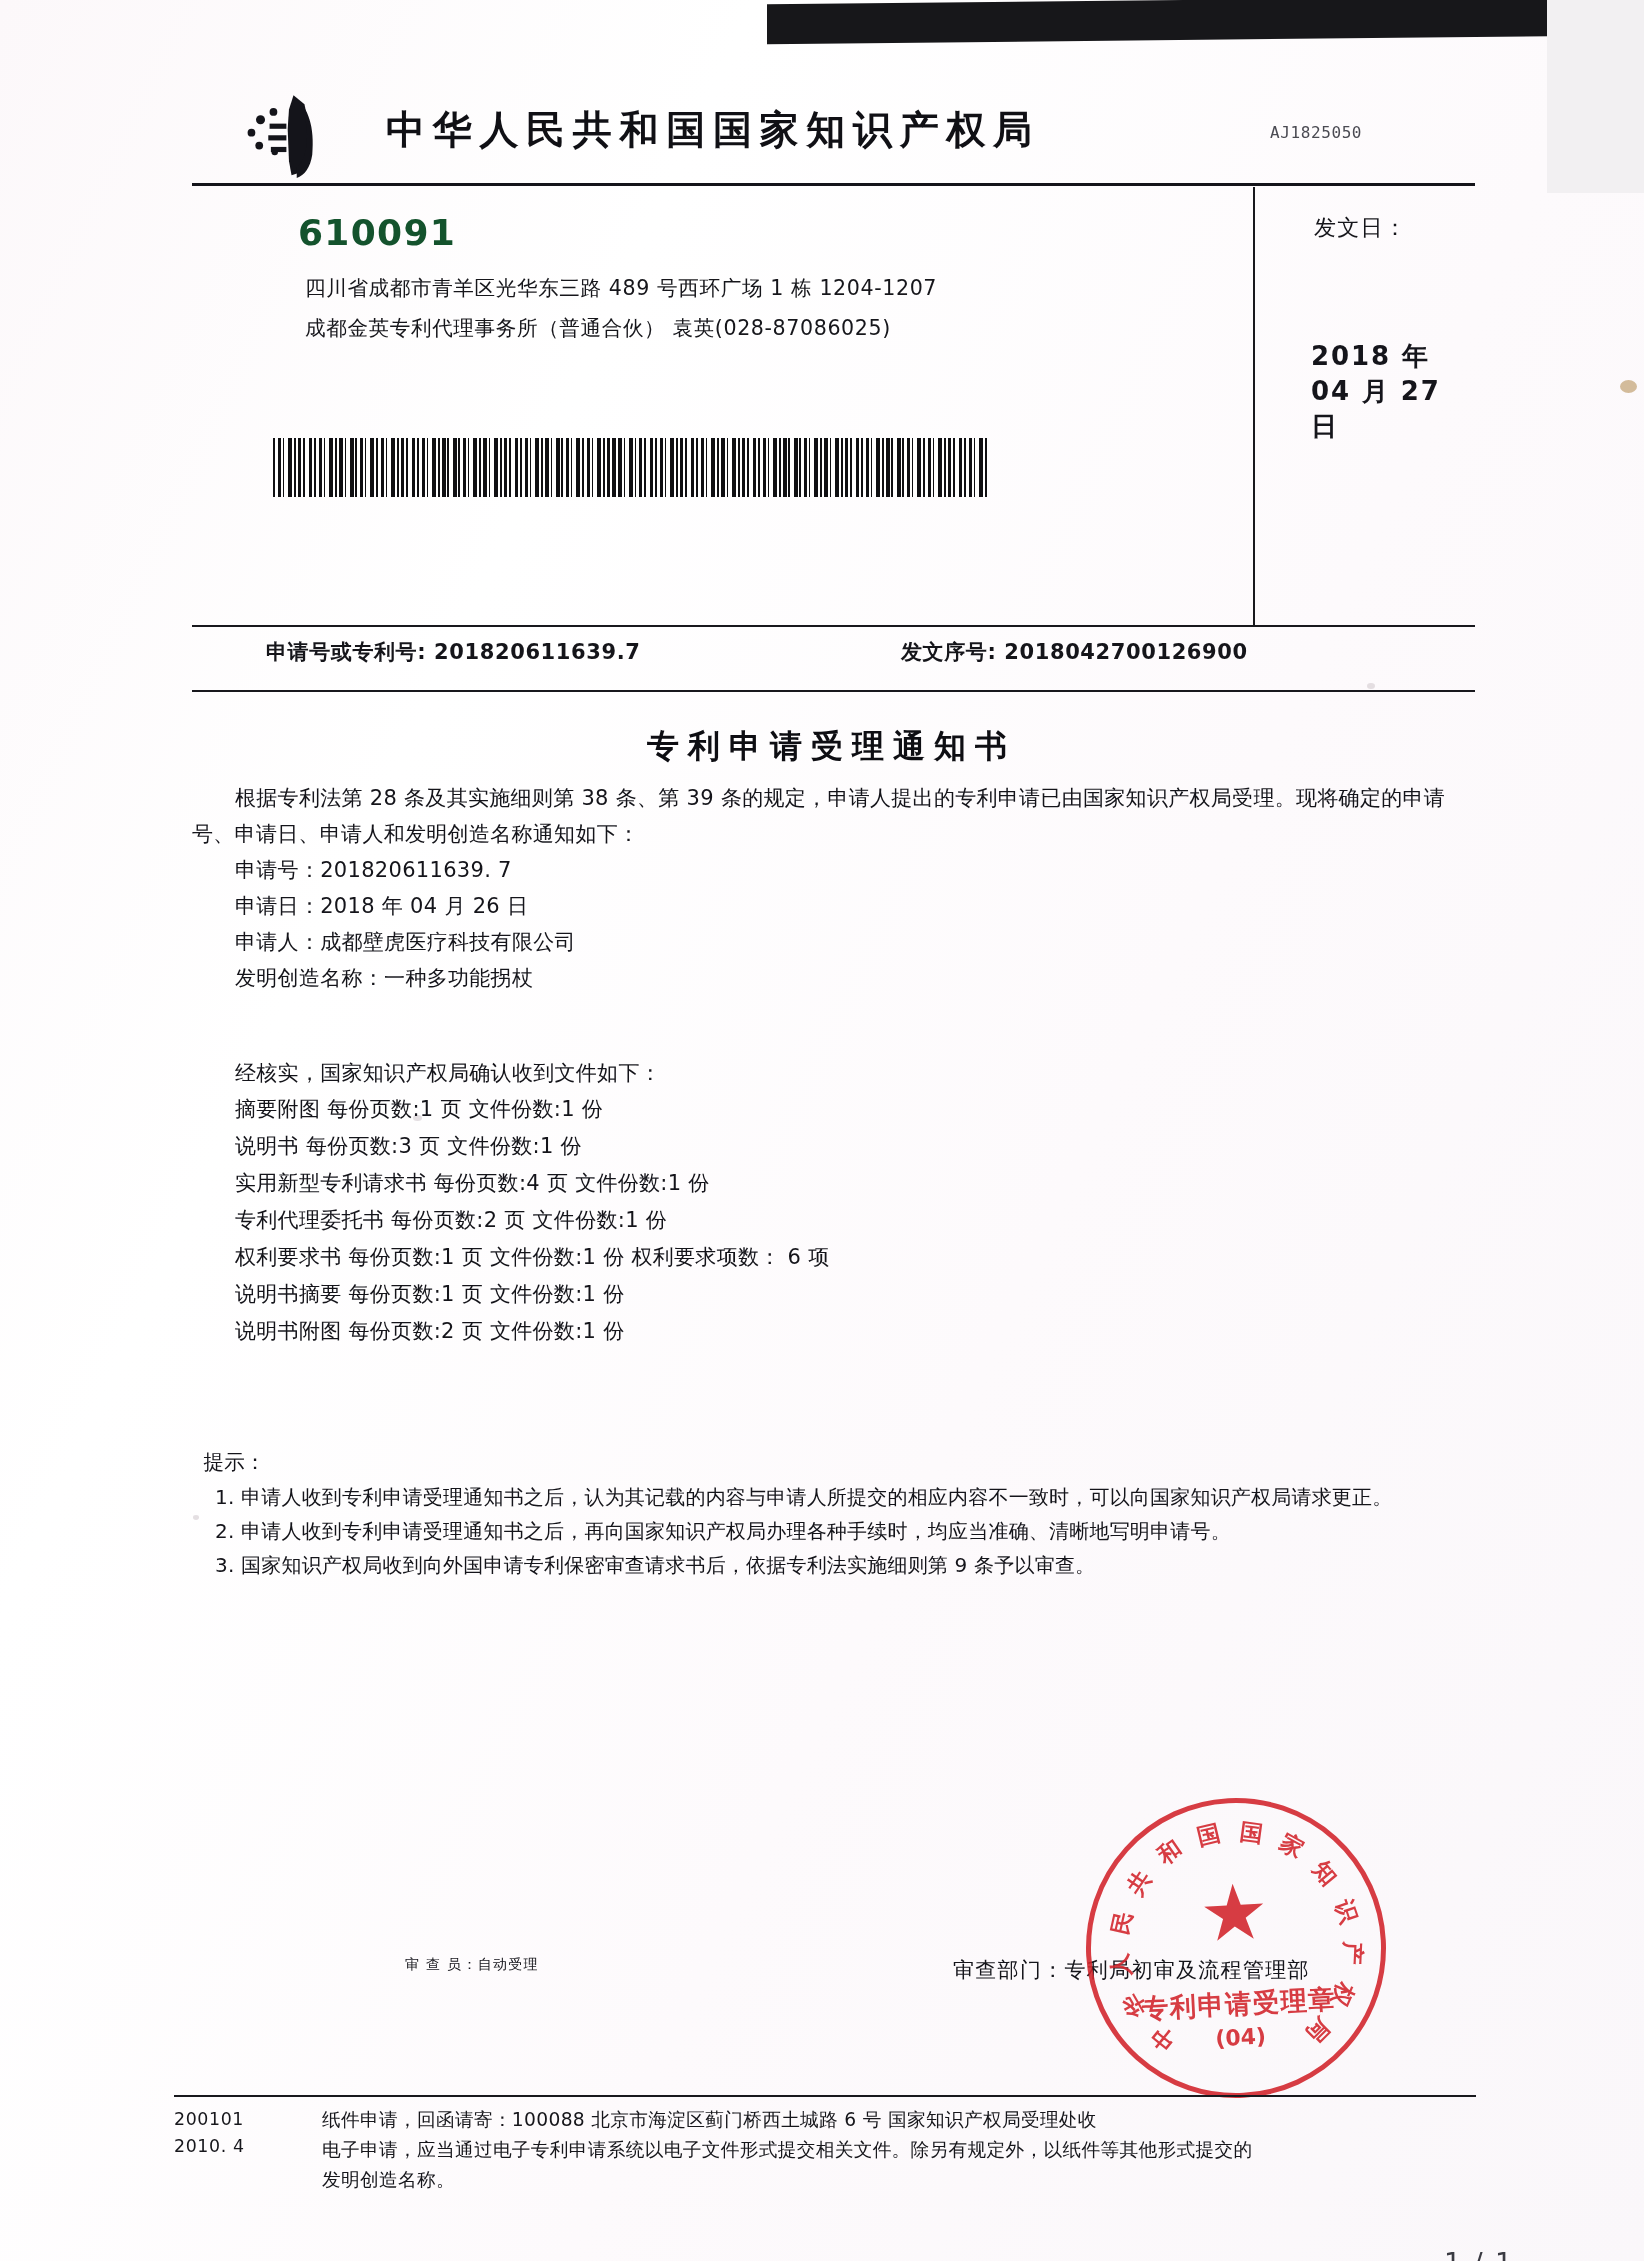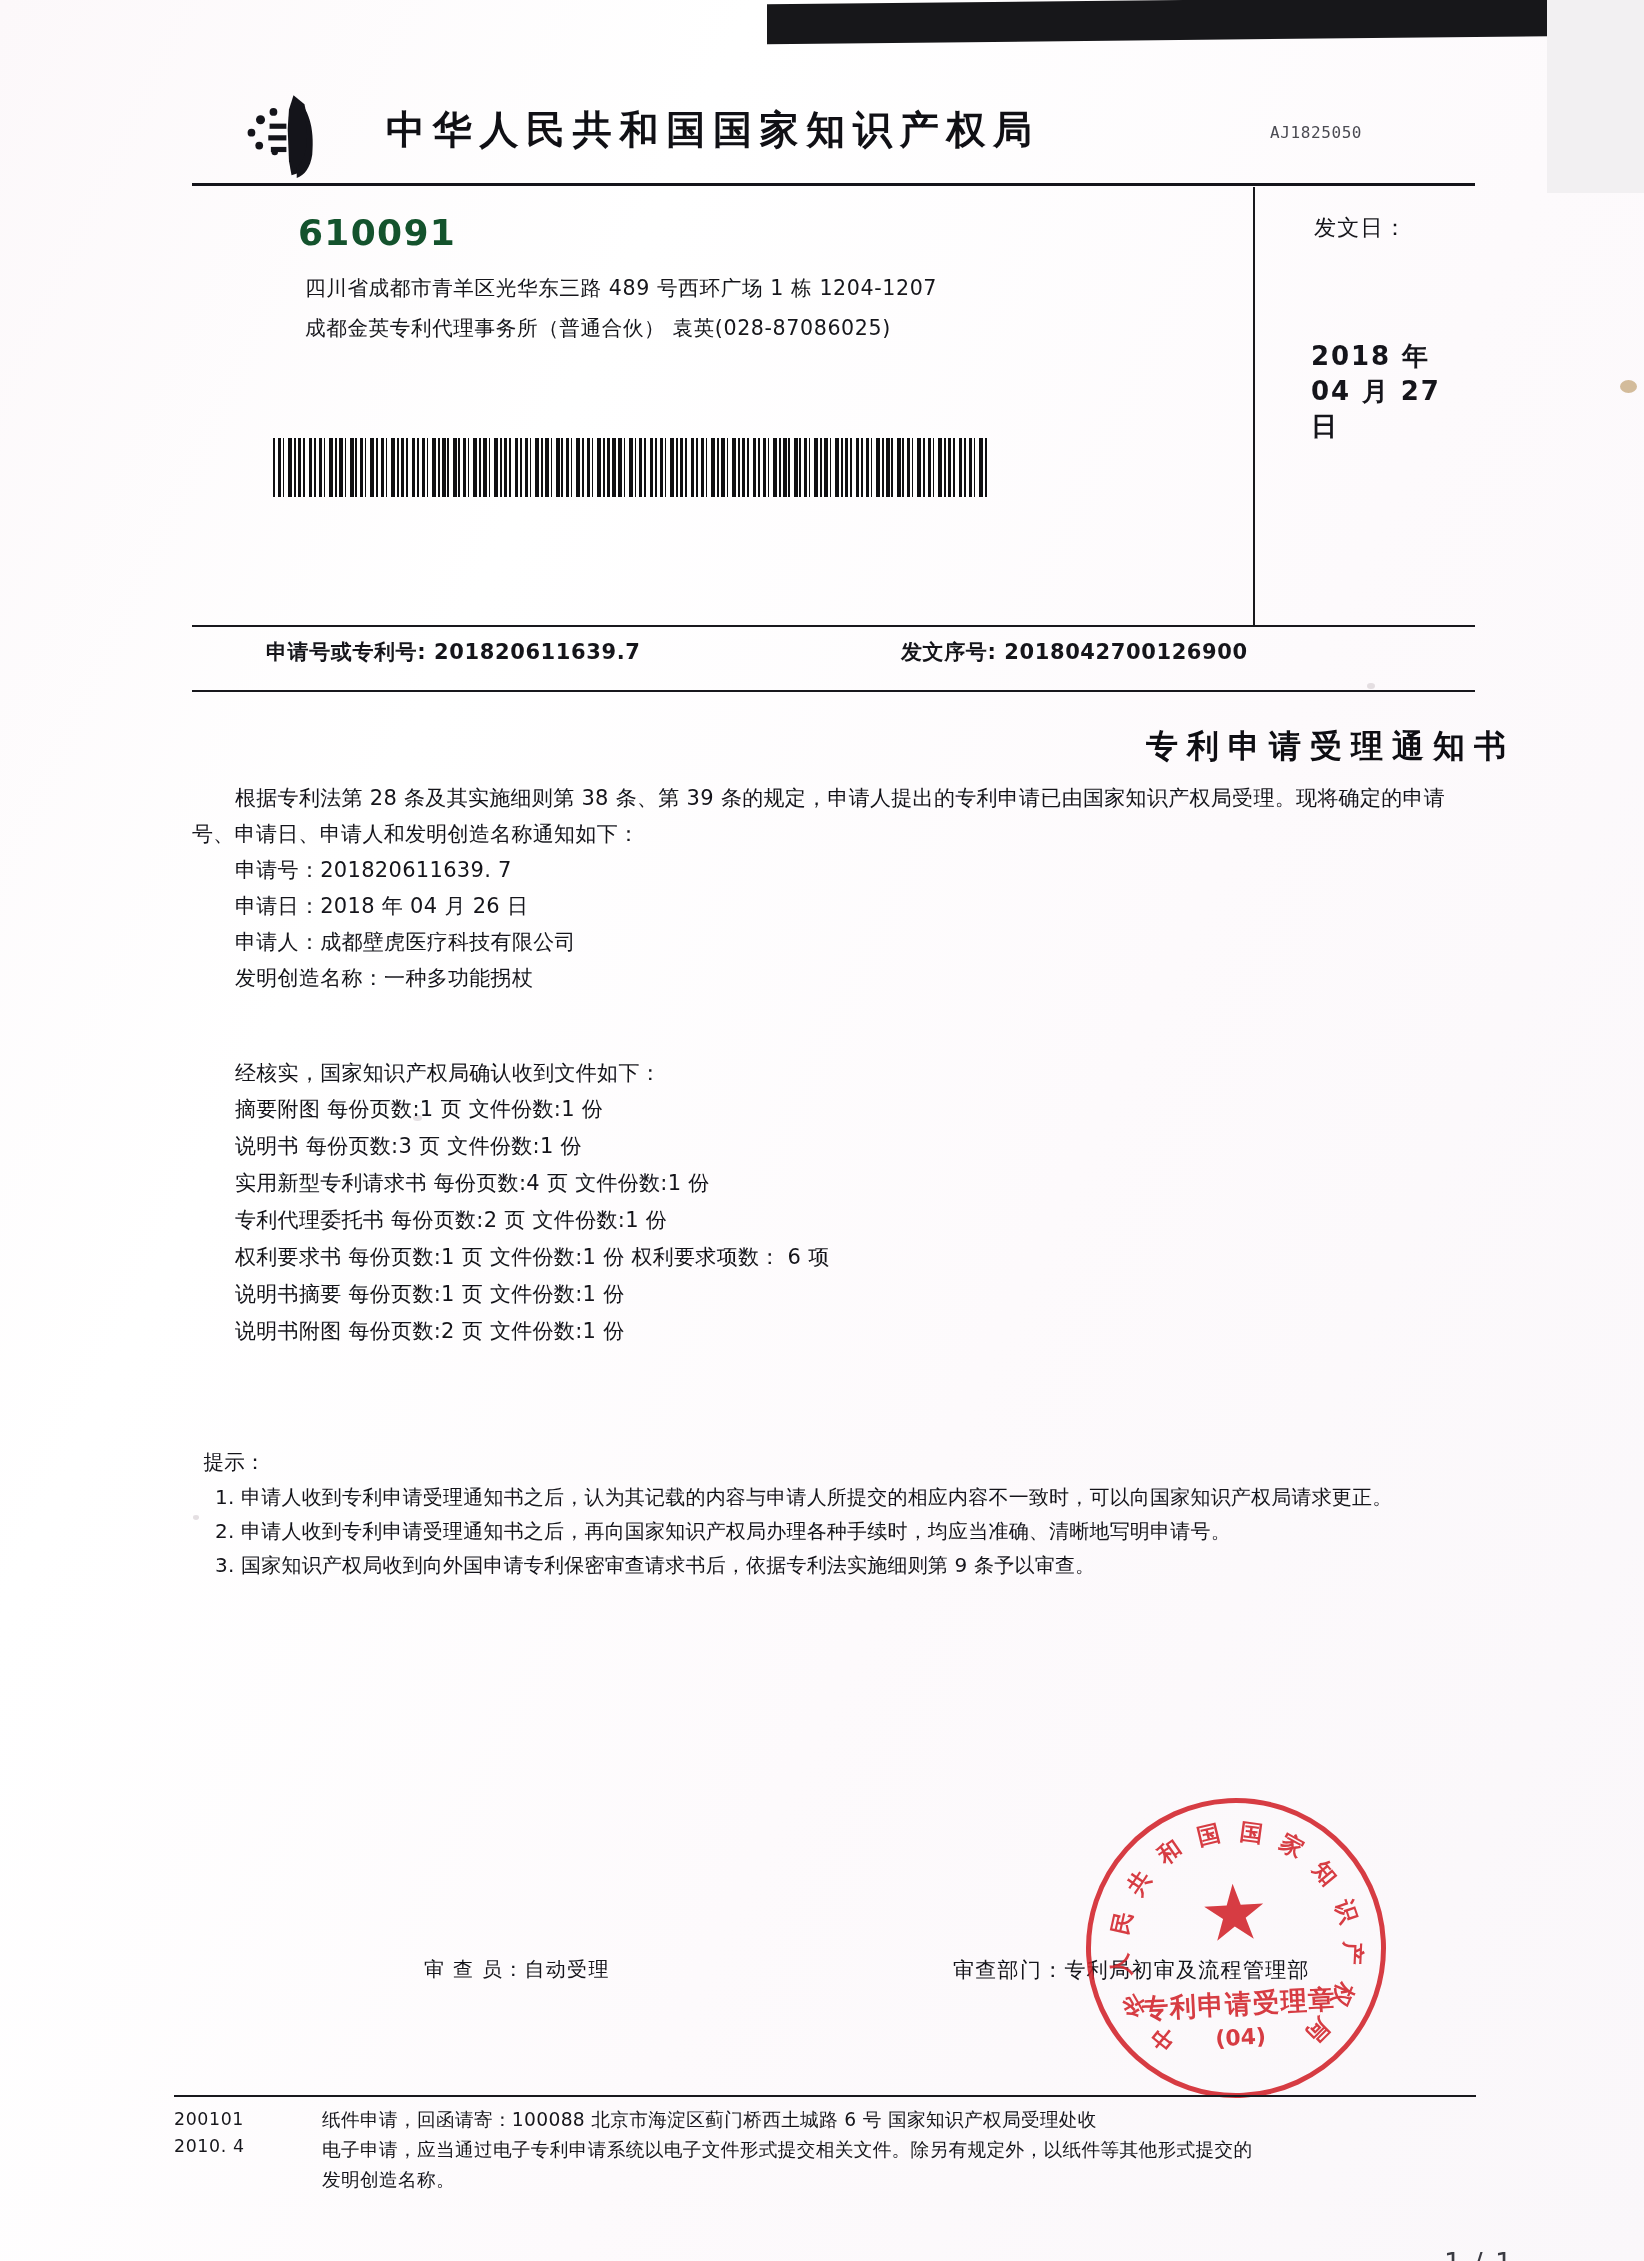--- a/index.html
+++ b/index.html
@@ -191,21 +191,21 @@
     font-weight: bold;
     color: #15151a;
     letter-spacing: 0.6px;
   }
 
   
   .doc-title {
     position: absolute;
     left: 0px; top: 661px;
     width: 1367px;
-    text-align: right;
+    text-align: center;
     font-size: 32px;
     font-weight: bold;
     letter-spacing: 9px;
     color: #0e0e13;
   }
 
   
   .body-wrap {
     position: absolute;
     left: 44px; top: 716px;
@@ -252,24 +252,23 @@
   
   .sig-row {
     position: absolute;
     left: 44px; top: 1892px;
     width: 1283px;
     height: 45px;
   }
   .examiner {
     position: absolute;
     left: 213px; top: 0px;
-    font-size: 20px;
+    font-size: 14px;
     color: #14141a;
     letter-spacing: 1.3px;
-    margin-left: 19px;
   }
   .department {
     position: absolute;
     left: 761px; top: 0px;
     font-size: 21px;
     color: #14141a;
     letter-spacing: 1.3px;
   }
 
   

